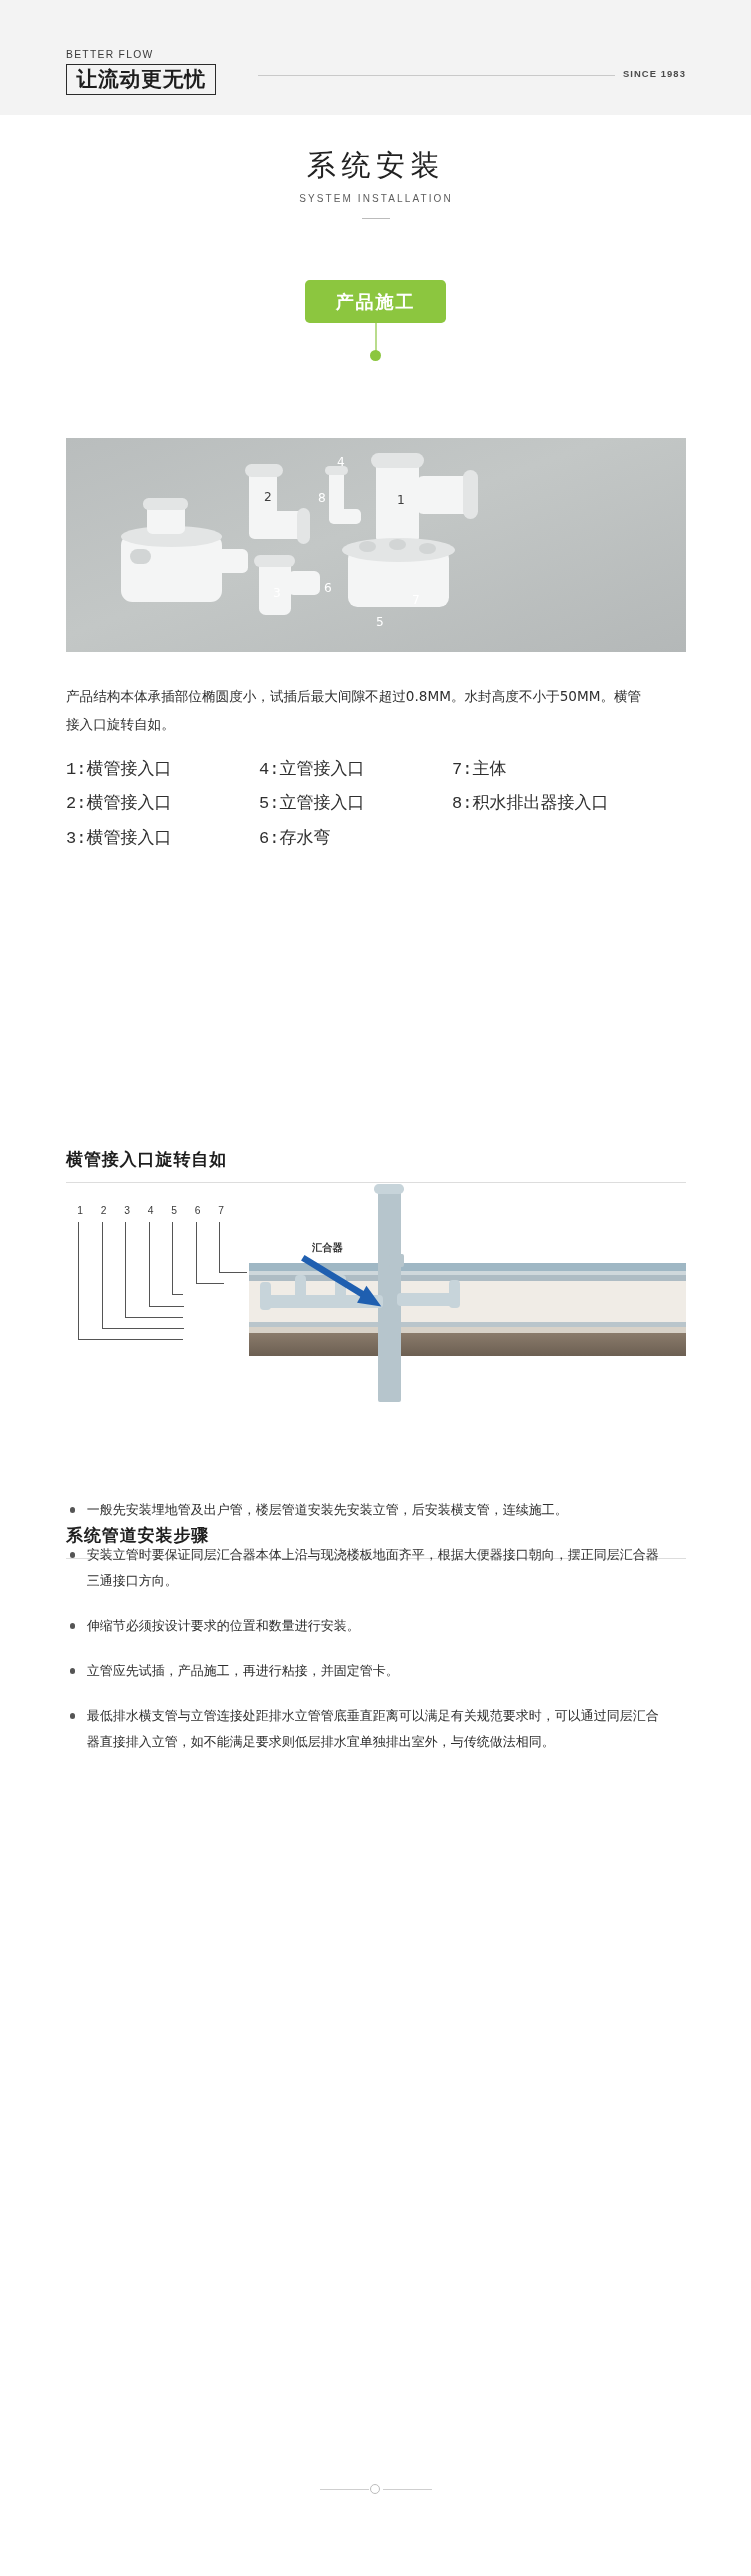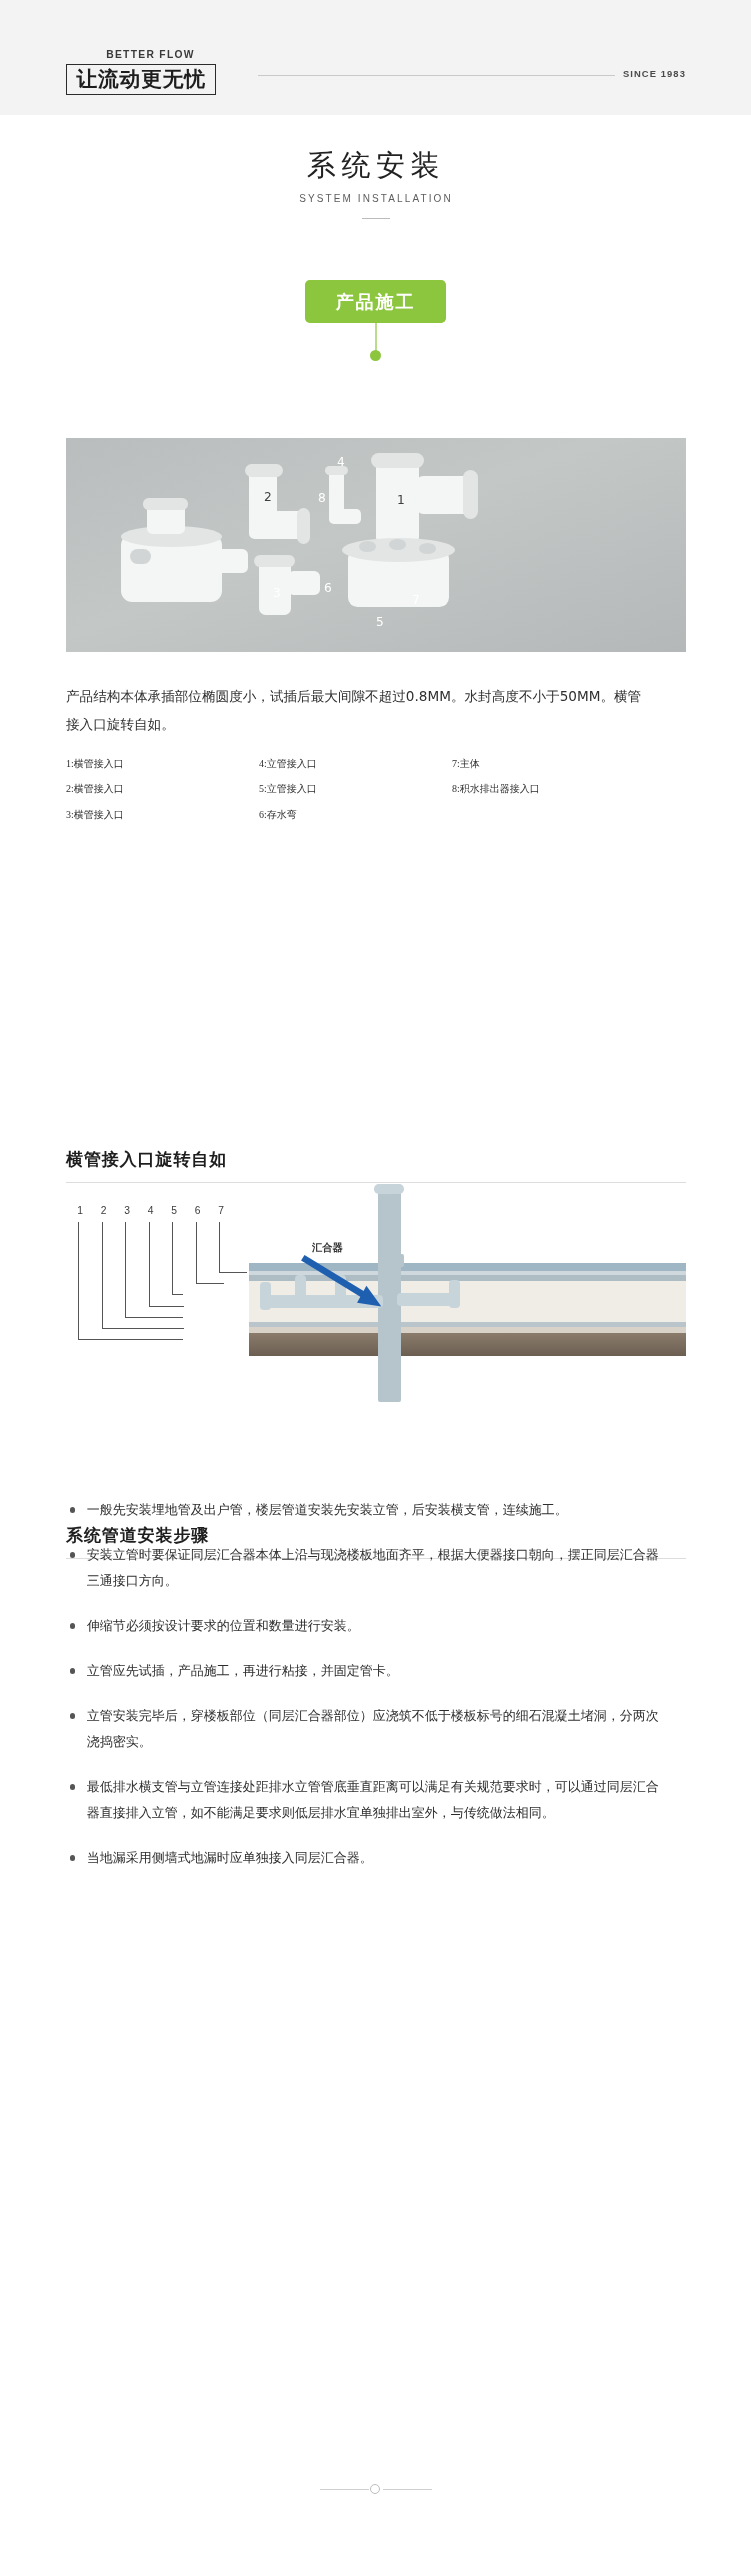--- a/index.html
+++ b/index.html
@@ -25,23 +25,22 @@
   }
   .logo-wrap {
     position: absolute;
     left: 66px; top: 49px;
     width: 169px;
   }
   .logo-en {
     font-size: 10.3px;
     letter-spacing: 1.3px;
     color: #3a3a3a;
-    font-weight: bold;
+    font-weight: normal;
     margin-bottom: 3.8px;
-    text-align: center;
   }
   .logo-box {
     display: inline-block;
     border: 1.9px solid #2b2b2b;
     padding: 3.8px 9.4px 4.7px 9.4px;
   }
   .logo-cn {
     font-size: 20.7px;
     font-weight: bold;
     color: #1d1d1d;
@@ -155,23 +154,23 @@
   }
 
   
   .legend {
     position: absolute;
     left: 66px; top: 757px;
     width: 601px;
     display: grid;
     grid-template-columns: 193px 193px 216px;
     row-gap: 11.3px;
-    font-size: 10px;
+    font-size: 17px;
     color: #2f2f2f;
-    font-family: Liberation Serif, serif;
+    font-family: Liberation Mono, monospace;
   }
 
   
   .sec-h {
     position: absolute;
     font-size: 17px;
     color: #1e1e1e;
     font-family: "DejaVu Sans", sans-serif;
     font-weight: bold;
     letter-spacing: 0.9px;
@@ -399,23 +398,21 @@
 
 
   <div class="sec-h" style="left:66px; top:1524px;">系统管道安装步骤</div>
   <div class="sec-line" style="left:66px; top:1558px; width:620px;"></div>
 
   <div class="steps">
     <div class="step">一般先安装埋地管及出户管，楼层管道安装先安装立管，后安装横支管，连续施工。</div>
     <div class="step">安装立管时要保证同层汇合器本体上沿与现浇楼板地面齐平，根据大便器接口朝向，摆正同层汇合器三通接口方向。</div>
     <div class="step">伸缩节必须按设计要求的位置和数量进行安装。</div>
     <div class="step">立管应先试插，产品施工，再进行粘接，并固定管卡。</div>
-    <div class="step">立管安装完毕后，穿楼板部位（同层汇合器部位）应浇筑不低于楼板标号的细石混凝土堵洞，分两次浇捣密实。</div>
     <div class="step">最低排水横支管与立管连接处距排水立管管底垂直距离可以满足有关规范要求时，可以通过同层汇合器直接排入立管，如不能满足要求则低层排水宜单独排出室外，与传统做法相同。</div>
-    <div class="step">当地漏采用侧墙式地漏时应单独接入同层汇合器。</div>
   </div>
 
   <div class="foot-line" style="left:320px; width:49px;"></div>
   <div class="foot-dot"></div>
   <div class="foot-line" style="left:383px; width:49px;"></div>
 
 </div>
 
 
 </body></html>

